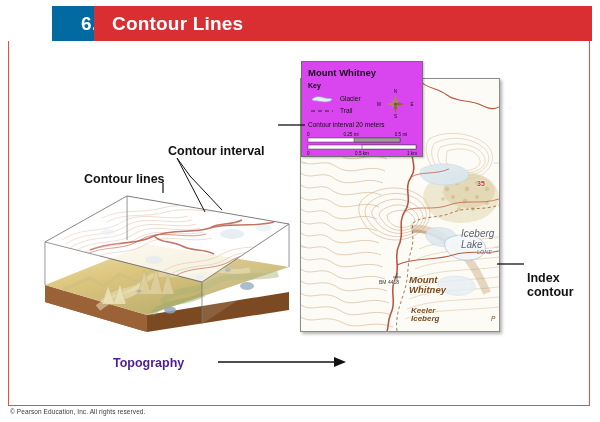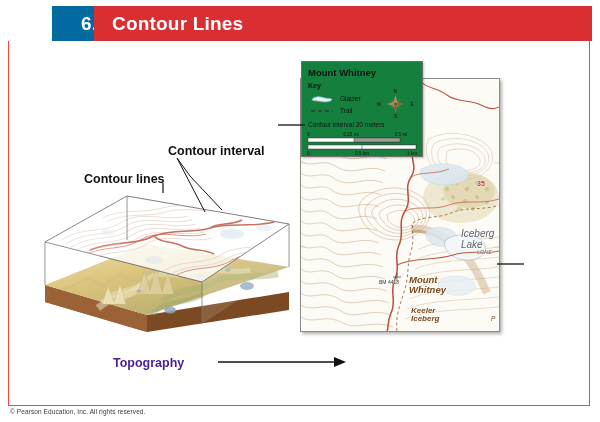--- a/index.html
+++ b/index.html
@@ -47,21 +47,21 @@
   .lbl-mw{left:108px;top:196px;font-size:9.5px;font-weight:bold;color:#7a4a20;line-height:1.05;font-style:italic;}
   .lbl-kn{left:110px;top:228px;font-size:8px;font-weight:bold;color:#7a4a20;line-height:1.05;}
   .lbl-il{left:160px;top:150px;font-size:10px;color:#5a5f70;line-height:1.05;}
   .lbl-lc{left:176px;top:170px;font-size:5.5px;color:#5a5f70;}
   .lbl-pn{left:190px;top:236px;font-size:6.5px;color:#6b4a2a;}
   .lbl-bm1{left:78px;top:200px;font-size:5px;color:#3b3b3b;font-style:normal;}
   .lbl-e1{left:176px;top:101px;font-size:7px;color:#c0392b;font-style:normal;font-weight:bold;}
 
   
   .key{position:absolute;left:301px;top:61px;width:122px;height:96px;
-       background:#15803d;border:1px solid #6f6f6c;box-sizing:border-box;
+       background:#d946ef;border:1px solid #6f6f6c;box-sizing:border-box;
        box-shadow:1px 1px 2px rgba(0,0,0,.25);}
   .key-title{position:absolute;left:6px;top:5px;font-size:9.5px;font-weight:bold;color:#111;}
   .key-sub{position:absolute;left:6px;top:20px;font-size:7px;font-weight:bold;color:#111;}
   .key-row{position:absolute;left:8px;font-size:6.5px;color:#111;}
   .key-row.r1{top:33px;}
   .key-row.r2{top:45px;}
   .key-sw{position:absolute;left:0;top:0;width:24px;height:8px;}
   .key-txt{position:absolute;left:30px;top:0px;}
   .key-ci{position:absolute;left:6px;top:59px;font-size:6.5px;color:#111;}
   .compass{position:absolute;left:72px;top:25px;width:44px;height:32px;}
@@ -382,17 +382,21 @@
     <line x1="524" y1="264" x2="497" y2="264" stroke="#111" stroke-width="1.3"></line>
 
     <line x1="163" y1="183" x2="163" y2="193" stroke="#111" stroke-width="1.2"></line>
 
     <line x1="218" y1="362" x2="338" y2="362" stroke="#111" stroke-width="1.6"></line>
     <polygon points="346,362 334,357 334,367" fill="#111"></polygon>
   </svg>
 
   <div class="ann ann-ci">Contour interval</div>
   <div class="ann ann-cl">Contour lines</div>
+  <div class="ann ann-ix">
+    <div>Index</div>
+    <div>contour</div>
+  </div>
 
   <div class="cap cap-topo">Topography</div>
 
   <div class="footer">© Pearson Education, Inc. All rights reserved.</div>
 </div>
 
 </body></html>

